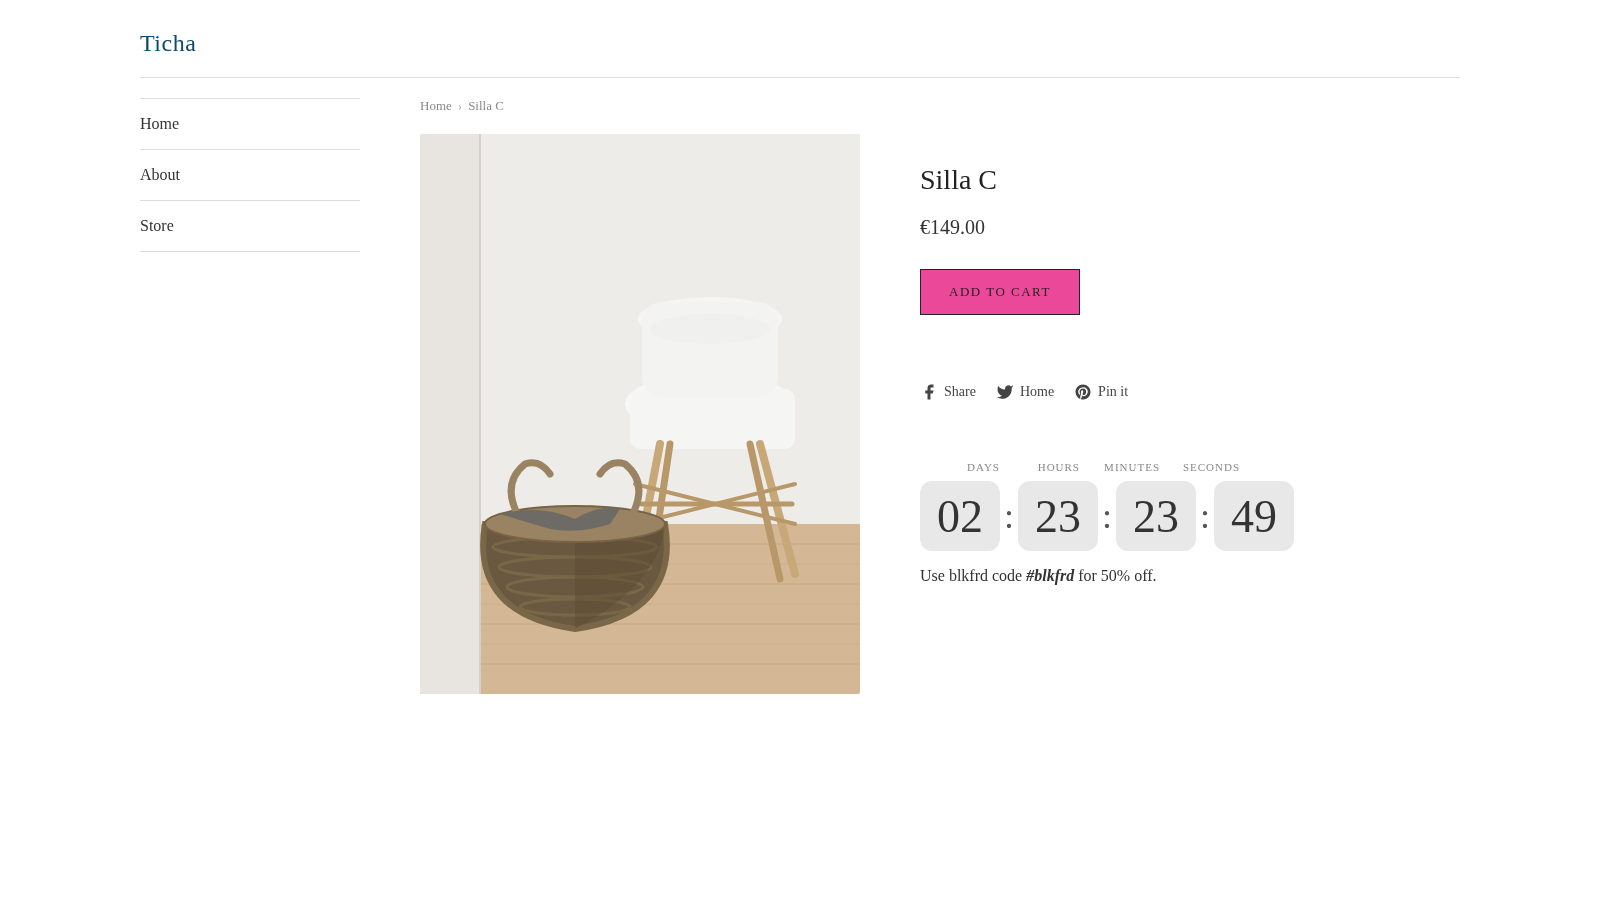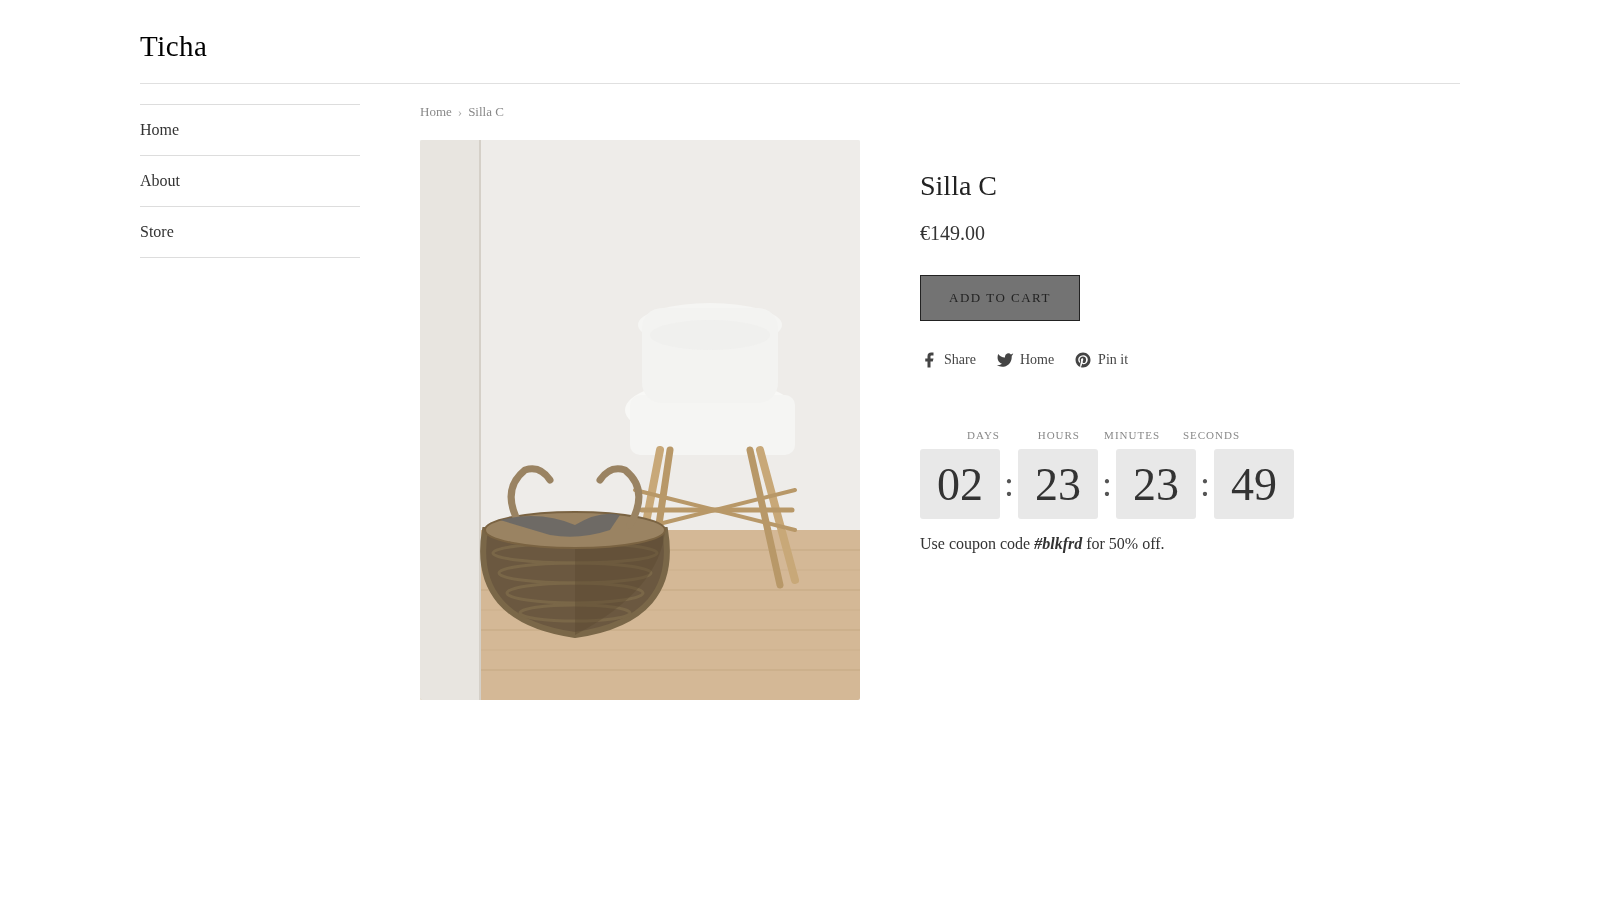--- a/index.html
+++ b/index.html
@@ -2,21 +2,21 @@
 <html><head>
   <meta charset="utf-8">
   <style>
     * { margin: 0; padding: 0; box-sizing: border-box; }
     body { font-family: Georgia, 'Times New Roman', serif; background: #fff; color: #333; }
 
     .page-wrapper { max-width: 1400px; margin: 0 auto; padding: 0 40px; }
 
     
     .site-header { padding: 30px 0 20px; }
-    .site-title { font-size: 29px; font-weight: 400; letter-spacing: 0.5px; color: #000000; }
+    .site-title { font-size: 24px; font-weight: 400; letter-spacing: 0.5px; color: #0c4a6e; }
 
     
     .main-layout { display: flex; gap: 60px; padding-top: 20px; }
 
     
     .sidebar { width: 220px; flex-shrink: 0; }
     .nav-divider-top { border: none; border-top: 1px solid #ddd; margin-bottom: 0; }
     .nav-item { display: block; padding: 16px 0; font-size: 16px; color: #333; text-decoration: none; border-bottom: 1px solid #ddd; cursor: pointer; }
 
     
@@ -32,52 +32,52 @@
     .product-image { width: 100%; height: 560px; background: #f5f5f5; border-radius: 2px; overflow: hidden; display: flex; align-items: center; justify-content: center; }
 
     
     .product-details { flex: 1; padding-top: 30px; }
     .product-name { font-size: 28px; font-weight: 400; color: #222; margin-bottom: 20px; }
     .product-price { font-size: 20px; color: #333; margin-bottom: 30px; }
     .add-to-cart-btn {
       display: inline-block;
       padding: 14px 28px;
       border: 1.5px solid #222;
-      background: #737373;
+      background: #ec4899;
       color: #222;
       font-size: 13px;
       letter-spacing: 1.5px;
       cursor: pointer;
       text-transform: uppercase;
       font-family: inherit;
       margin-bottom: 30px;
     }
 
     
-    .social-share { display: flex; align-items: center; gap: 20px; margin-bottom: 60px; }
+    .social-share { display: flex; align-items: center; gap: 20px; margin-bottom: 60px; margin-top: 38px; }
     .share-item { display: flex; align-items: center; gap: 6px; font-size: 14px; color: #444; cursor: pointer; text-decoration: none; }
     .share-icon { width: 18px; height: 18px; }
 
     
     .countdown-section { margin-top: 20px; }
     .countdown-labels { display: flex; gap: 0; margin-bottom: 8px; }
     .countdown-label { font-size: 11px; color: #888; letter-spacing: 1px; text-align: right; width: 80px; text-transform: uppercase; }
     .countdown-display { display: flex; align-items: center; margin-bottom: 16px; }
     .countdown-block {
       background: #e8e8e8;
       color: #333;
       font-size: 46px;
       font-family: Georgia, serif;
       font-weight: 400;
       width: 80px;
       height: 70px;
       display: flex;
       align-items: center;
       justify-content: center;
-      border-radius: 3px;
+      border-radius: 12px;
     }
     .countdown-colon { font-size: 36px; color: #555; padding: 0 4px; line-height: 1; }
     .coupon-text { font-size: 16px; color: #333; }
     .coupon-code { font-style: italic; font-weight: 600; }
   </style>
 </head>
 <body>
 
 <div class="page-wrapper">
 
@@ -210,20 +210,20 @@
             <div class="countdown-display">
               <div class="countdown-block">02</div>
               <span class="countdown-colon">:</span>
               <div class="countdown-block">23</div>
               <span class="countdown-colon">:</span>
               <div class="countdown-block">23</div>
               <span class="countdown-colon">:</span>
               <div class="countdown-block">49</div>
             </div>
             <div class="coupon-text">
-              <span>Use coupon code </span><span class="coupon-code">#blkfrd</span><span> for 50% off.</span>
+              <span>Use blkfrd code </span><span class="coupon-code">#blkfrd</span><span> for 50% off.</span>
             </div>
           </div>
         </div>
       </div>
     </main>
   </div>
 </div>
 
 </body></html>

